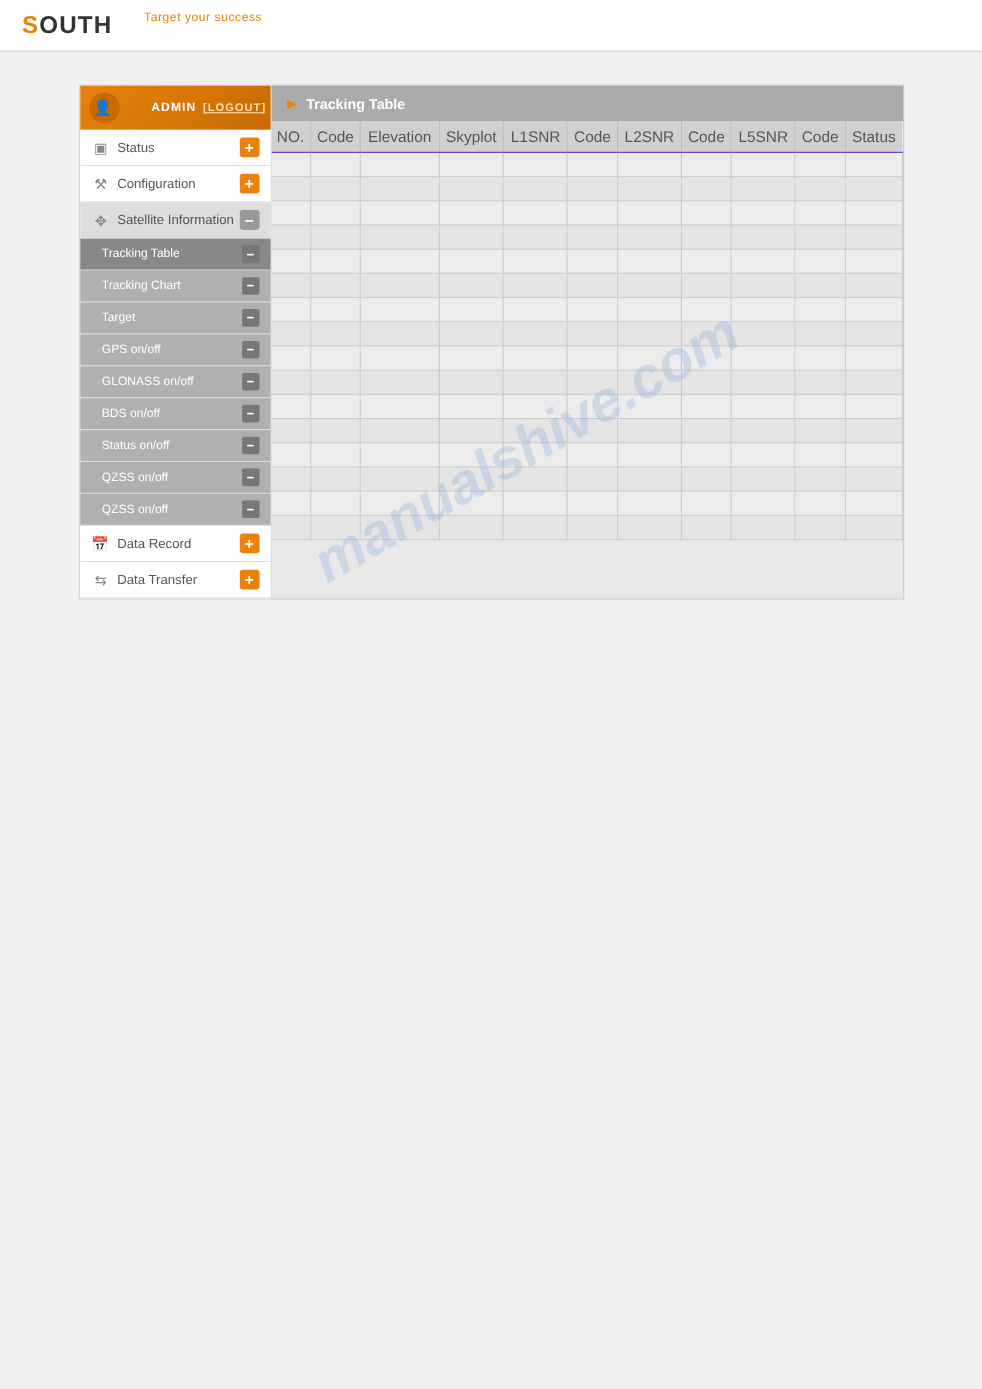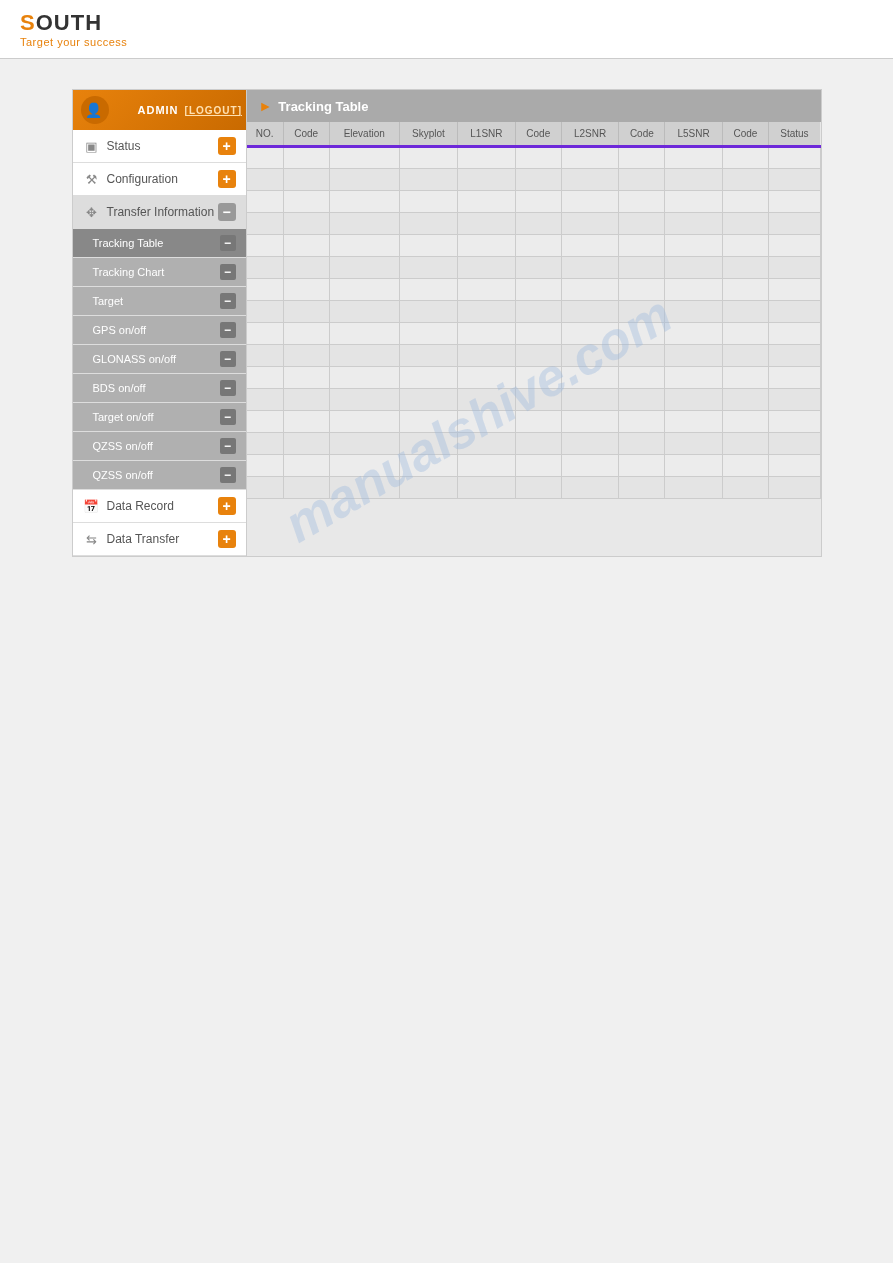--- a/index.html
+++ b/index.html
@@ -15,21 +15,22 @@
     
     .header {
       background: #fff;
       padding: 10px 20px;
       border-bottom: 1px solid #ccc;
       display: flex;
       align-items: center;
     }
     .logo-container {
       display: flex;
-      flex-direction: column;
+      flex-direction: row;
+      gap: 29px;
     }
     .logo-text {
       font-size: 22px;
       font-weight: bold;
       color: #333;
       letter-spacing: 1px;
     }
     .logo-text span.s-letter {
       color: #e8820c;
     }
@@ -202,25 +203,25 @@
     .tracking-table {
       width: 100%;
       border-collapse: collapse;
     }
     .tracking-table thead tr {
       background: #d0d0d0;
     }
     .tracking-table thead th {
       padding: 6px 4px;
       text-align: center;
-      font-size: 10px;
+      font-size: 14px;
       color: #555;
       font-weight: normal;
       border-right: 1px solid #bbb;
-      border-bottom: 3px solid #6d28d9;
+      border-bottom: 1px solid #6d28d9;
     }
     .tracking-table thead th:last-child {
       border-right: none;
     }
     .tracking-table tbody tr {
       background: #ececec;
     }
     .tracking-table tbody tr:nth-child(even) {
       background: #e4e4e4;
     }
@@ -279,21 +280,21 @@
       </div>
 
       <div class="nav-item">
         <div class="nav-icon">⚒</div>
         <span class="nav-label">Configuration</span>
         <div class="nav-toggle plus">+</div>
       </div>
 
       <div class="nav-item" style="background:#ddd;">
         <div class="nav-icon">✥</div>
-        <span class="nav-label">Transfer Information</span>
+        <span class="nav-label">Satellite Information</span>
         <div class="nav-toggle minus">−</div>
       </div>
 
       <div class="sub-item active">
         <span class="sub-item-label">Tracking Table</span>
         <div class="sub-item-toggle">−</div>
       </div>
       <div class="sub-item">
         <span class="sub-item-label">Tracking Chart</span>
         <div class="sub-item-toggle">−</div>
@@ -308,21 +309,21 @@
       </div>
       <div class="sub-item">
         <span class="sub-item-label">GLONASS on/off</span>
         <div class="sub-item-toggle">−</div>
       </div>
       <div class="sub-item">
         <span class="sub-item-label">BDS on/off</span>
         <div class="sub-item-toggle">−</div>
       </div>
       <div class="sub-item">
-        <span class="sub-item-label">Target on/off</span>
+        <span class="sub-item-label">Status on/off</span>
         <div class="sub-item-toggle">−</div>
       </div>
       <div class="sub-item">
         <span class="sub-item-label">QZSS on/off</span>
         <div class="sub-item-toggle">−</div>
       </div>
       <div class="sub-item">
         <span class="sub-item-label">QZSS on/off</span>
         <div class="sub-item-toggle">−</div>
       </div>

